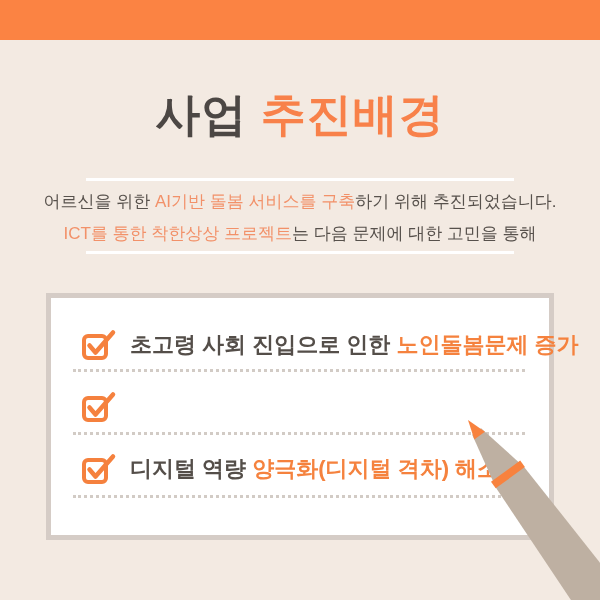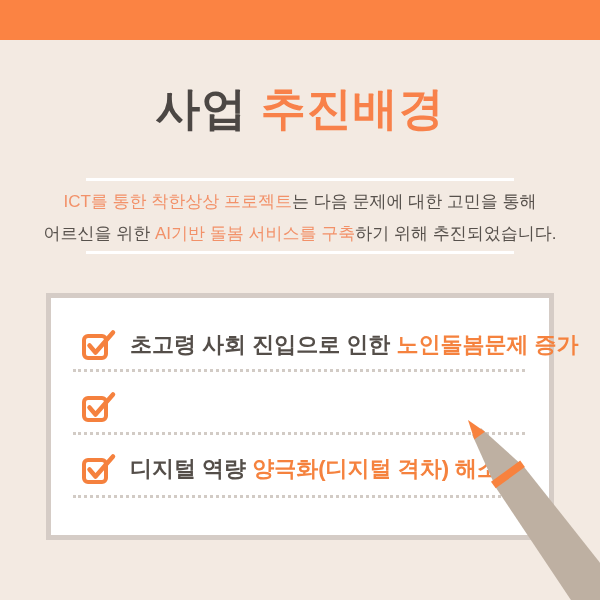--- a/index.html
+++ b/index.html
@@ -10,21 +10,21 @@
     background:#F3EAE2;
     overflow:hidden;
     font-family:"Liberation Sans","DejaVu Sans",sans-serif;
   }
   .top-bar {
     position:absolute; top:0; left:0;
     width:600px; height:40px;
     background:#FB8343;
   }
   .title {
-    position:absolute; top:84px; left:0;
+    position:absolute; top:90px; left:0;
     width:600px;
     text-align:center;
     font-size:45px;
     font-weight:bold;
     letter-spacing:1px;
     color:#4C4744;
     line-height:50px;
   }
   .title .hl { color:#F8814A; }
   .rule {
@@ -84,24 +84,24 @@
 <div class="top-bar"></div>
 
 <div class="title">
   <span>사업 </span><span class="hl">추진배경</span>
 </div>
 
 <div class="rule r1"></div>
 
 <div class="intro">
   <div>
-    <span class="hl">ICT를 통한 착한상상 프로젝트</span><span>는 다음 문제에 대한 고민을 통해</span>
+    <span>어르신을 위한 </span><span class="hl">AI기반 돌봄 서비스를 구축</span><span>하기 위해 추진되었습니다.</span>
   </div>
   <div>
-    <span>어르신을 위한 </span><span class="hl">AI기반 돌봄 서비스를 구축</span><span>하기 위해 추진되었습니다.</span>
+    <span class="hl">ICT를 통한 착한상상 프로젝트</span><span>는 다음 문제에 대한 고민을 통해</span>
   </div>
 </div>
 
 <div class="rule r2"></div>
 
 <div class="card">
 
   <div class="check-row row1">
     <span class="cb">
       <svg width="36" height="32" viewBox="0 0 36 32">

